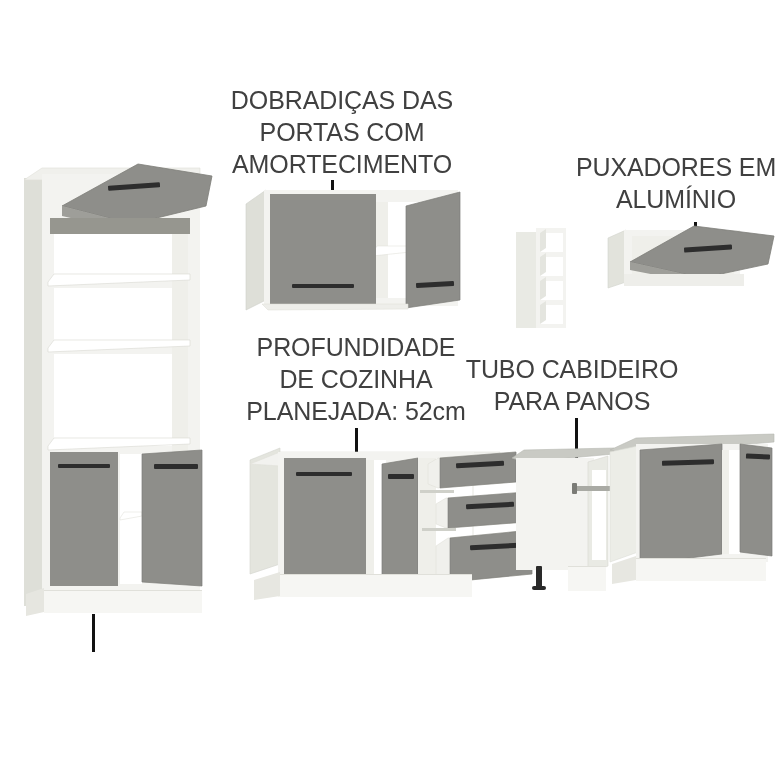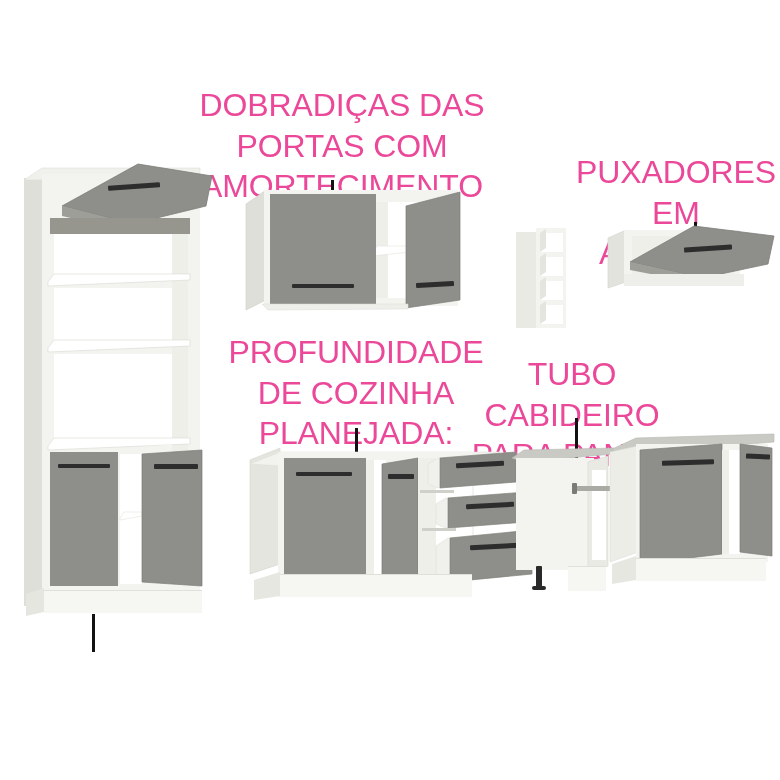--- a/index.html
+++ b/index.html
@@ -14,22 +14,22 @@
     position: relative;
     width: 780px;
     height: 780px;
     background: #ffffff;
     overflow: hidden;
   }
 
   
   .annot {
     position: absolute;
-    color: #ec4899;
-    font-size: 32px;
+    color: #404040;
+    font-size: 25px;
     line-height: 1.27;
     text-align: center;
     letter-spacing: -0.1px;
     white-space: pre-line;
     font-family: "Liberation Sans", sans-serif;
   }
 
   
   .leader-v {
     position: absolute;

